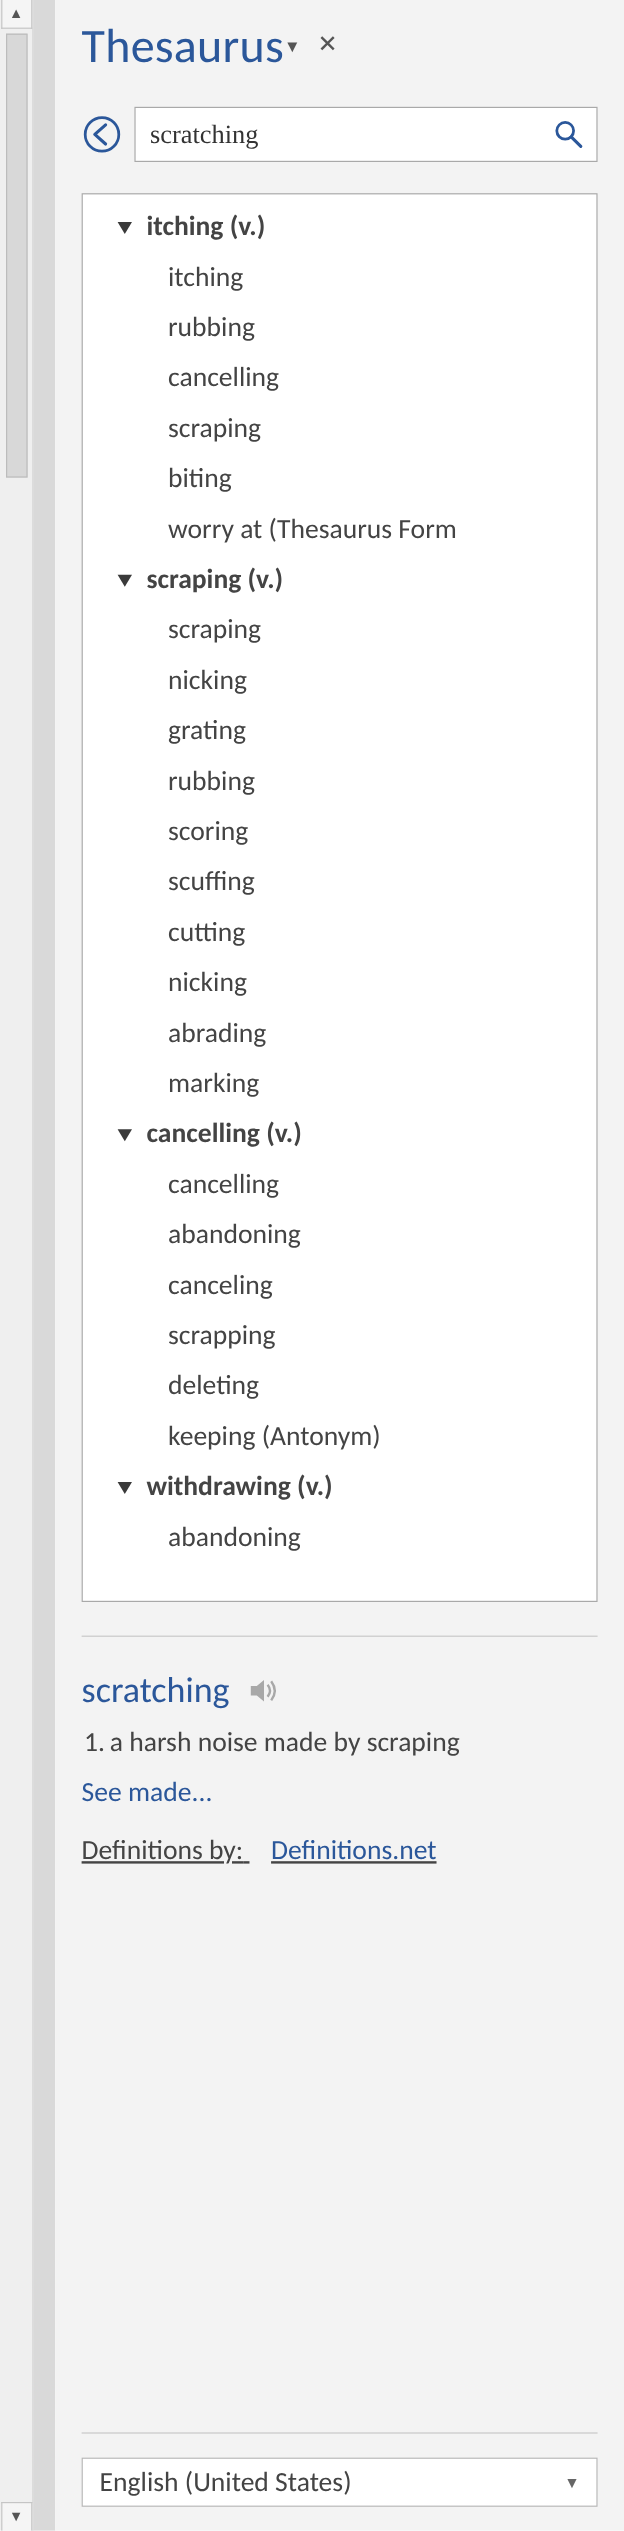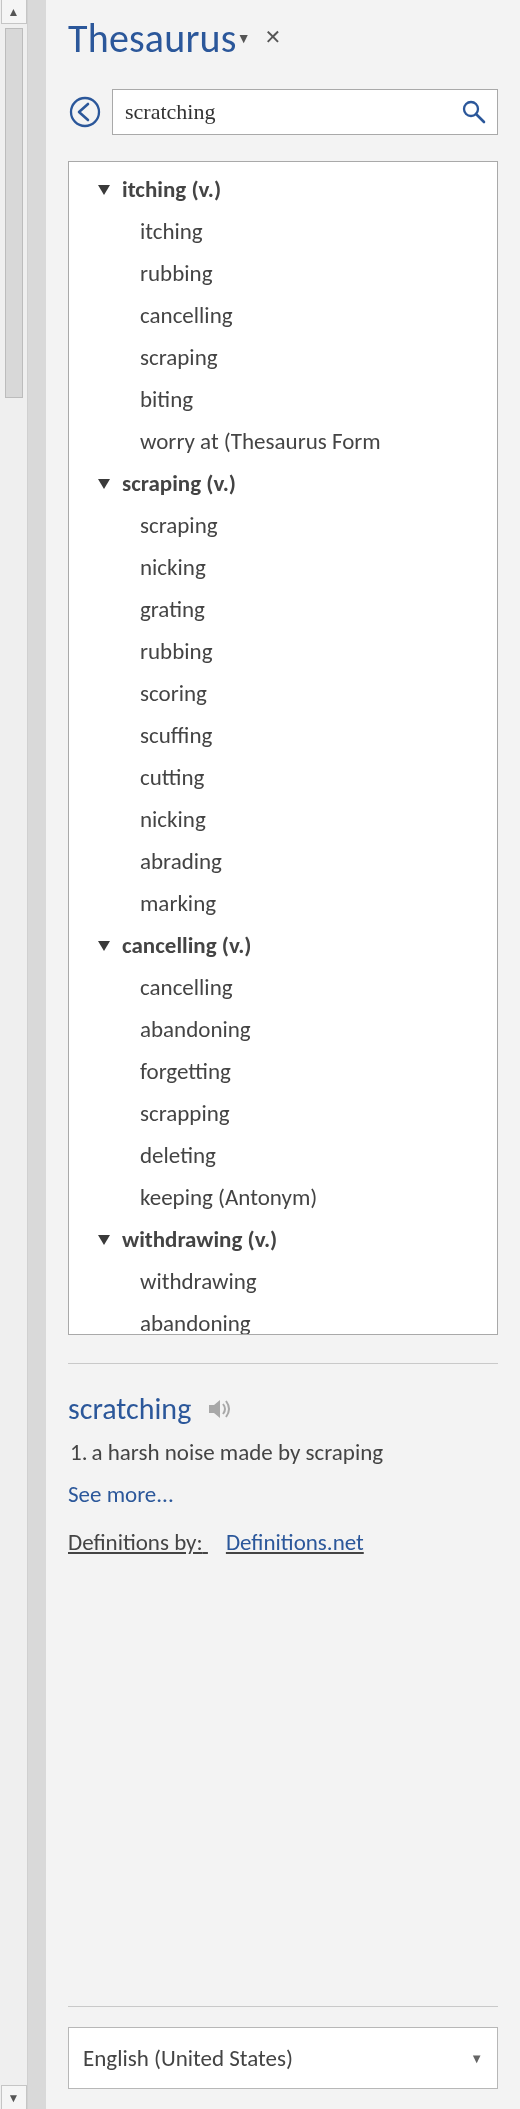--- a/index.html
+++ b/index.html
@@ -170,21 +170,21 @@
     color: #444;
     text-decoration: underline;
   }
   .credit-row .link { color: #2b579a; margin-left: 18px; }
 
   .spacer { flex: 1; }
 
   .lang-select {
     border: 1px solid #b7b7b7;
     background: #fff;
-    height: 62px;
+    height: 41px;
     display: flex;
     align-items: center;
     justify-content: space-between;
     padding: 0 14px;
     font-size: 23px;
     color: #444;
   }
   .lang-select .lcaret { color: #666; font-size: 13px; }
 </style>
 </head>
@@ -239,47 +239,46 @@
       <div class="item">rubbing</div>
       <div class="item">scoring</div>
       <div class="item">scuffing</div>
       <div class="item">cutting</div>
       <div class="item">nicking</div>
       <div class="item">abrading</div>
       <div class="item">marking</div>
       <div class="group-header"><span class="tri"></span><span>cancelling (v.)</span></div>
       <div class="item">cancelling</div>
       <div class="item">abandoning</div>
-      <div class="item">forgetting</div>
+      <div class="item">canceling</div>
       <div class="item">scrapping</div>
       <div class="item">deleting</div>
       <div class="item">keeping (Antonym)</div>
       <div class="group-header"><span class="tri"></span><span>withdrawing (v.)</span></div>
-      <div class="item">withdrawing</div>
       <div class="item">abandoning</div>
     </div>
 
   <div class="divider"></div>
 
   <div class="def-title-row">
     <span class="def-title">scratching</span>
     <span class="speaker">
       <svg width="26" height="22" viewBox="0 0 26 22">
         <path d="M2 7 L2 15 L7 15 L13 20 L13 2 L7 7 Z" fill="#a8a8a8"></path>
         <path d="M16 6 Q20 11 16 16" fill="none" stroke="#a8a8a8" stroke-width="2"></path>
         <path d="M19 3 Q25 11 19 19" fill="none" stroke="#a8a8a8" stroke-width="2"></path>
       </svg>
     </span>
   </div>
 
   <div class="def-body">
     <span class="def-num">1.</span><span class="def-text">a harsh noise made by scraping</span>
   </div>
 
-  <a class="see-more">See more...</a>
+  <a class="see-more">See made...</a>
 
   <div class="credit-row">
     <span>Definitions by:</span>
     <a class="link">Definitions.net</a>
   </div>
 
   <div class="spacer"></div>
 
   <div class="divider" style="margin-bottom:20px;"></div>
 

